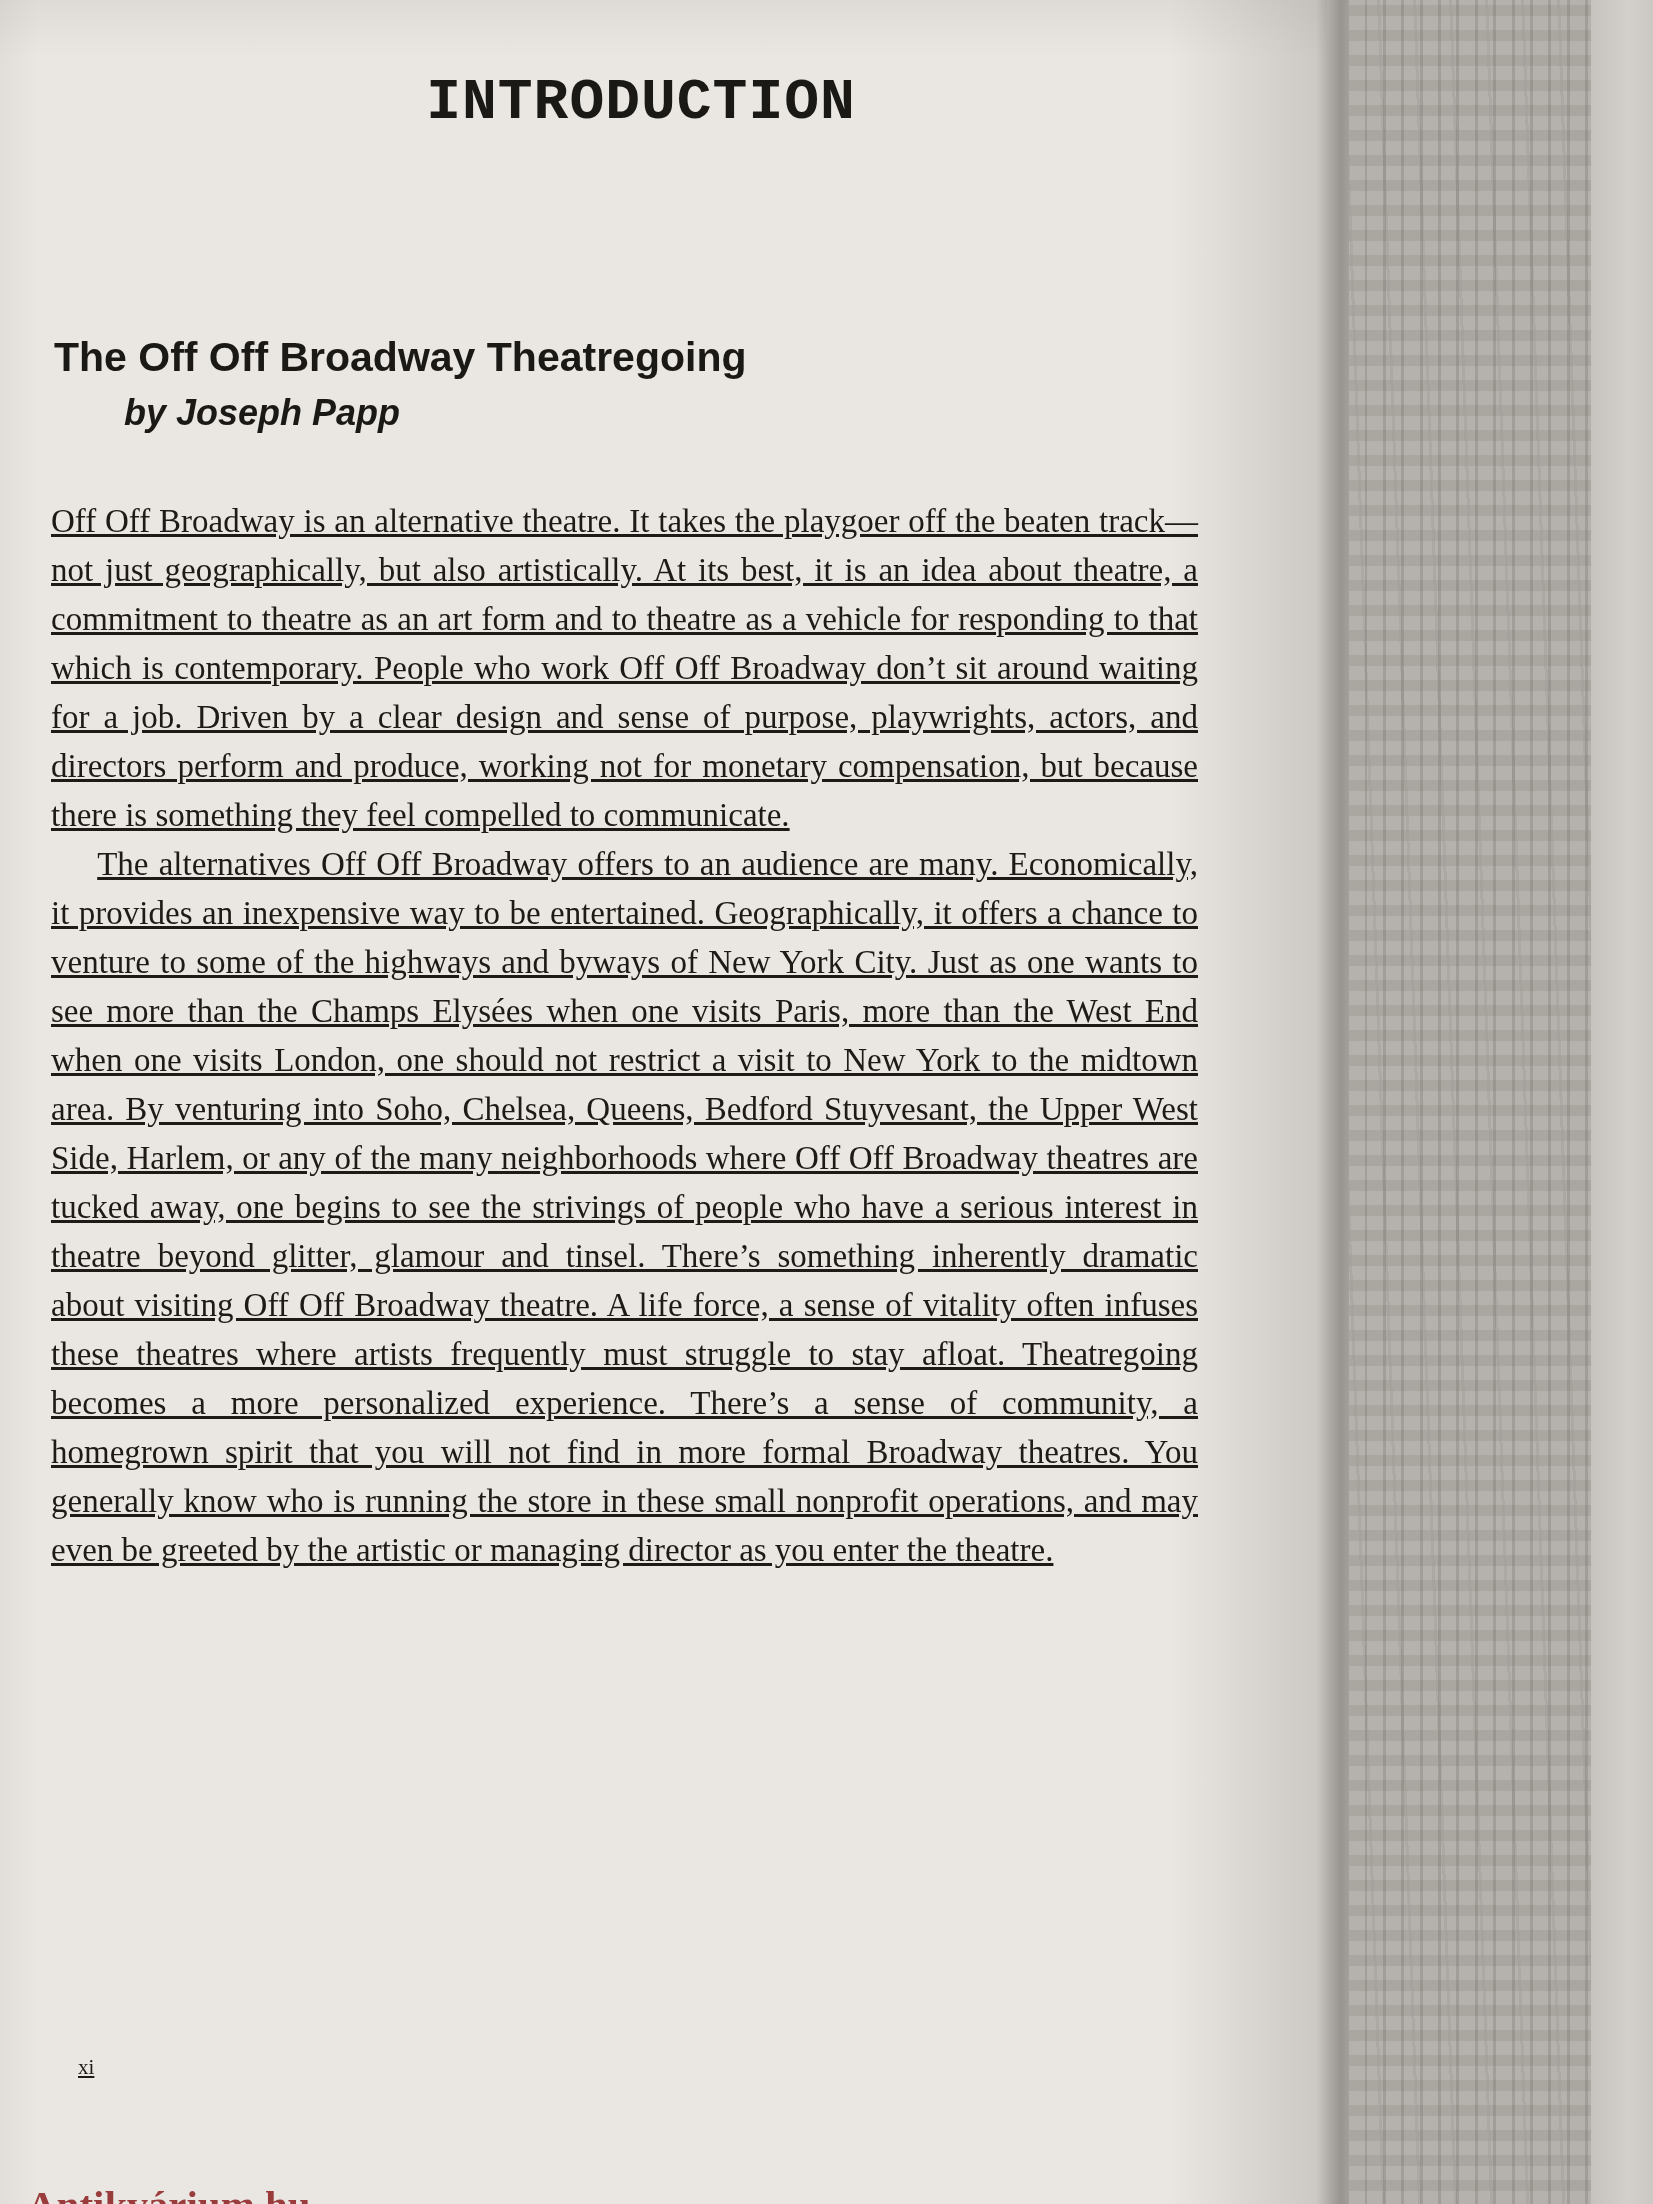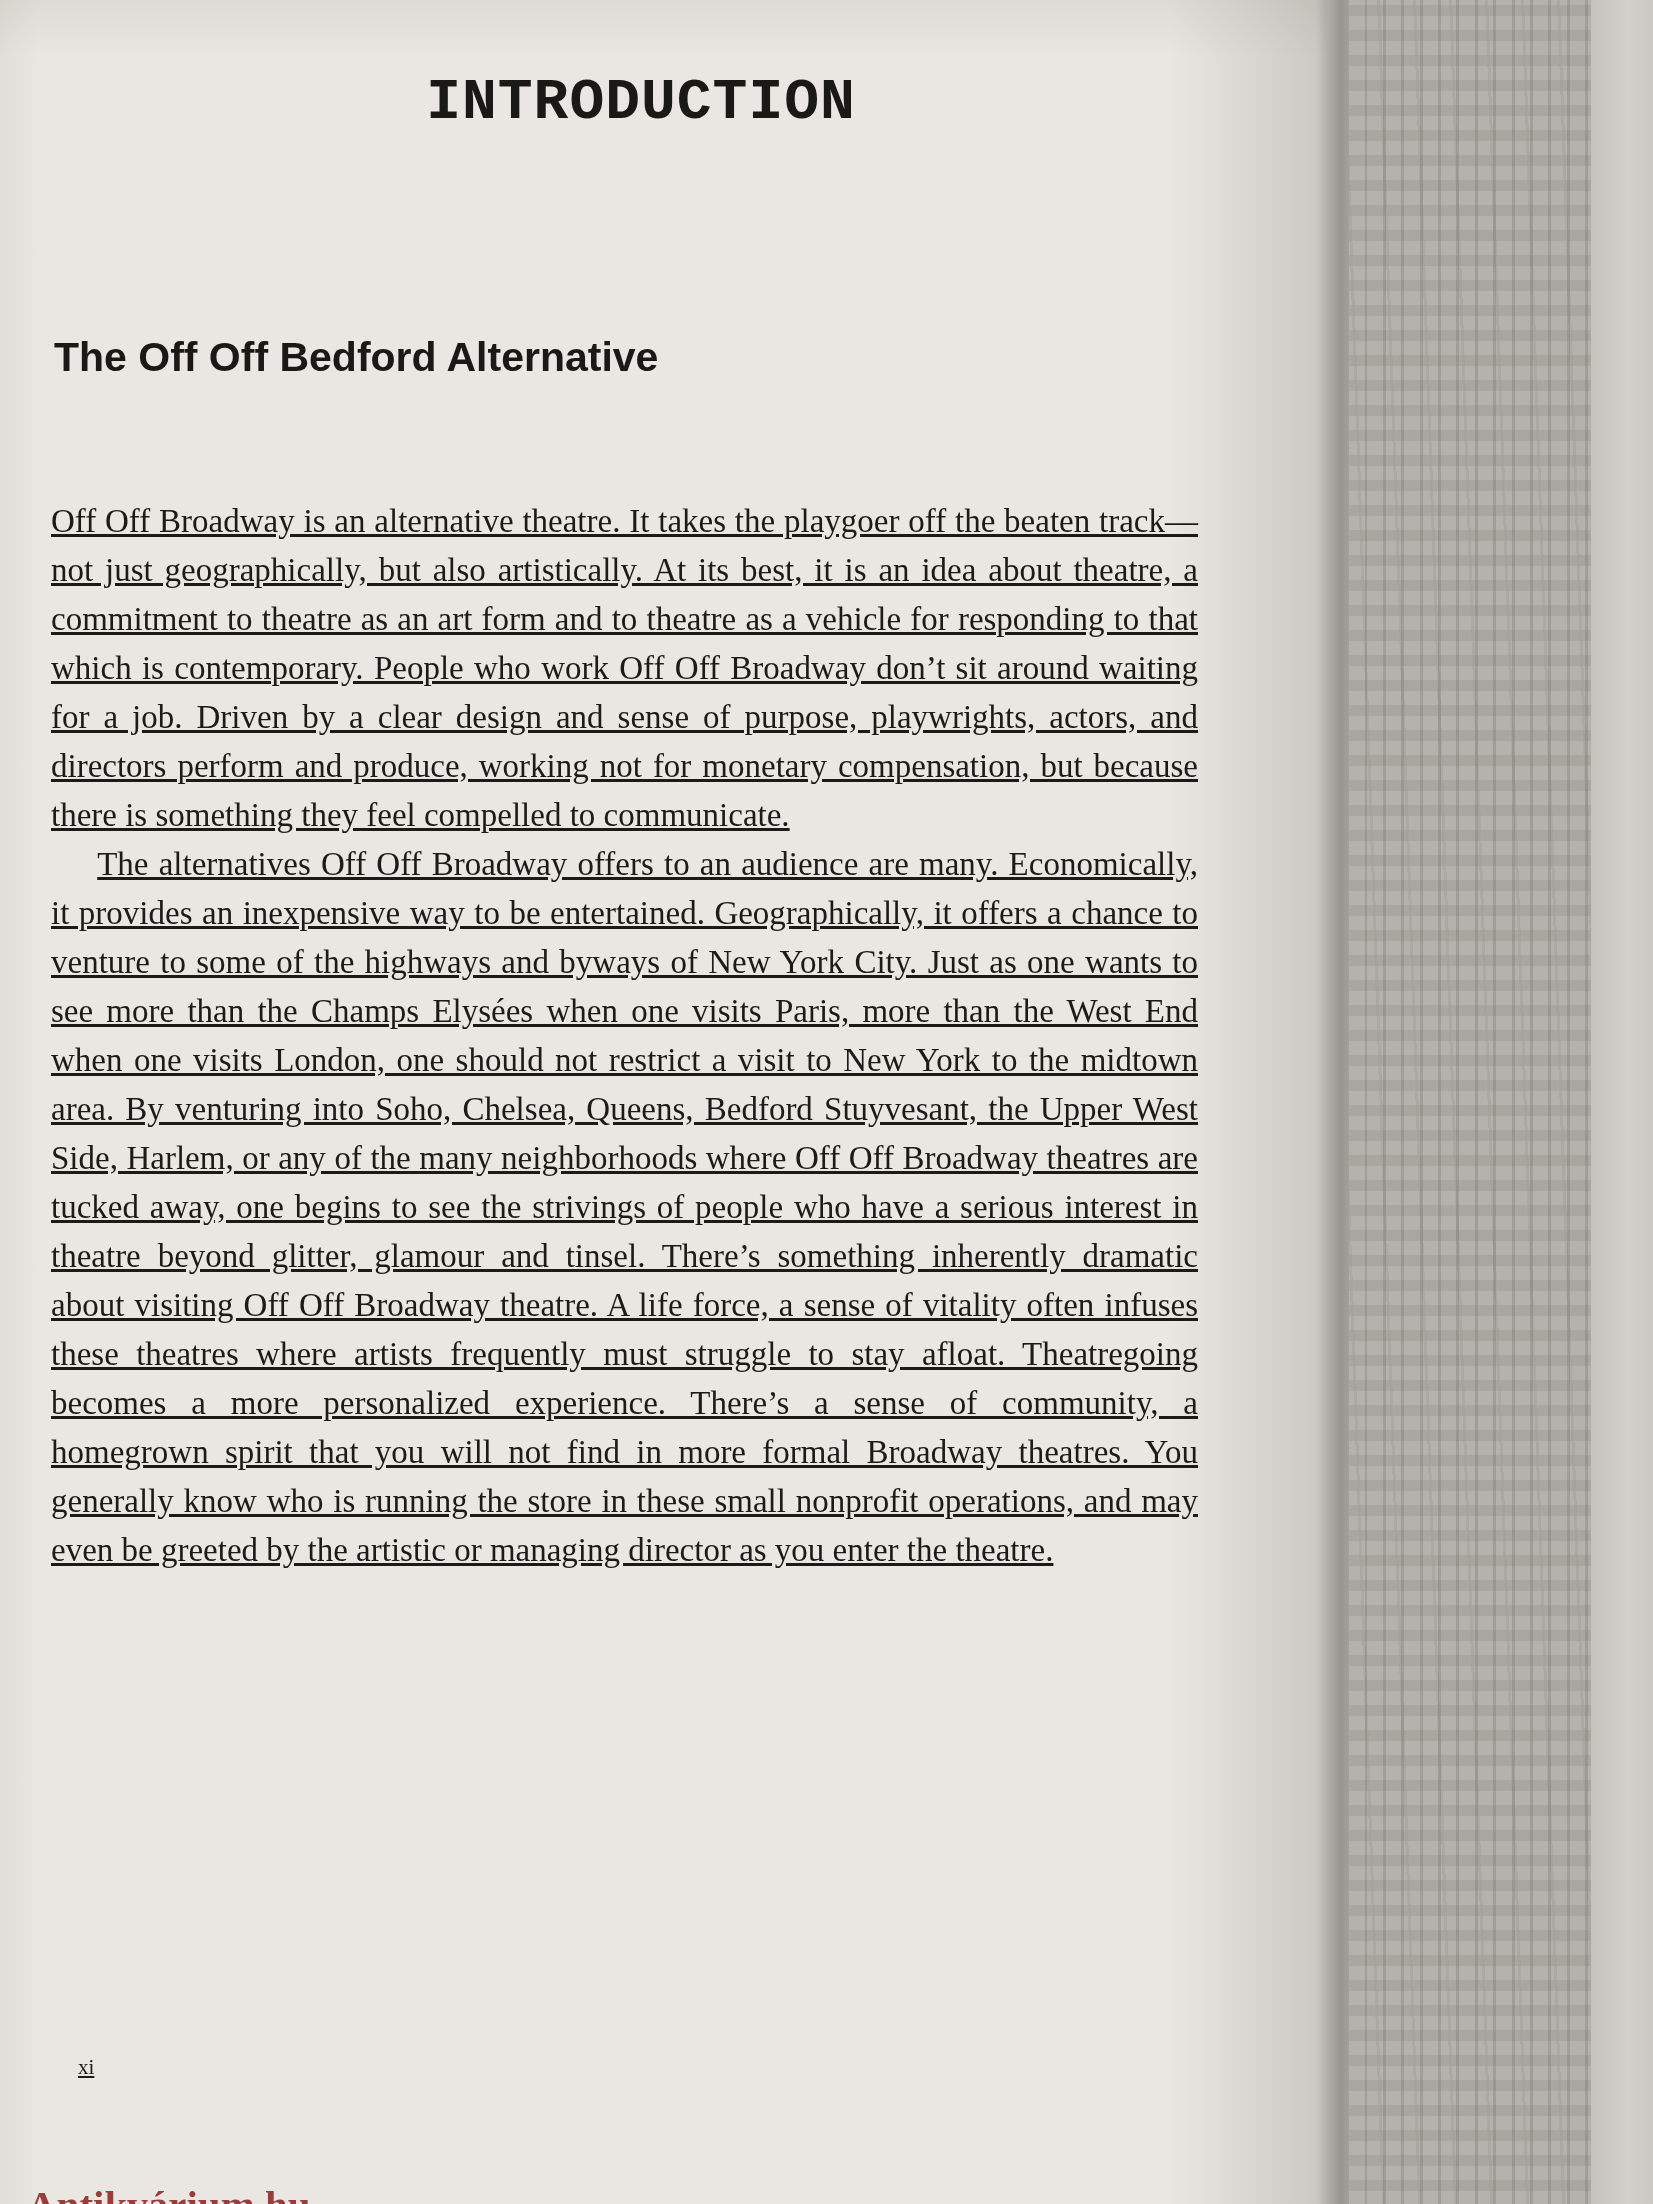--- a/index.html
+++ b/index.html
@@ -141,22 +141,23 @@
   }
 </style>
 </head>
 <body>
 
 <div class="scan">
   <div class="paper">
 
     <div class="page-title">INTRODUCTION</div>
 
-    <div class="section-heading">The Off Off Bedford Alternative</div>
+    <div class="section-heading">The Off Off Broadway Theatregoing</div>
 
+    <div class="byline">by Joseph Papp</div>
 
     <div class="body-text">
       <p>Off Off Broadway is an alternative theatre. It takes the playgoer off the beaten track—not just geographically, but also artistically. At its best, it is an idea about theatre, a commitment to theatre as an art form and to theatre as a vehicle for responding to that which is contemporary. People who work Off Off Broadway don’t sit around waiting for a job. Driven by a clear design and sense of purpose, playwrights, actors, and directors perform and produce, working not for monetary compensation, but because there is something they feel compelled to communicate.</p>
       <p class="indented">The alternatives Off Off Broadway offers to an audience are many. Economically, it provides an inexpensive way to be entertained. Geographically, it offers a chance to venture to some of the highways and byways of New York City. Just as one wants to see more than the Champs Elysées when one visits Paris, more than the West End when one visits London, one should not restrict a visit to New York to the midtown area. By venturing into Soho, Chelsea, Queens, Bedford Stuyvesant, the Upper West Side, Harlem, or any of the many neighborhoods where Off Off Broadway theatres are tucked away, one begins to see the strivings of people who have a serious interest in theatre beyond glitter, glamour and tinsel. There’s something inherently dramatic about visiting Off Off Broadway theatre. A life force, a sense of vitality often infuses these theatres where artists frequently must struggle to stay afloat. Theatregoing becomes a more personalized experience. There’s a sense of community, a homegrown spirit that you will not find in more formal Broadway theatres. You generally know who is running the store in these small nonprofit operations, and may even be greeted by the artistic or managing director as you enter the theatre.</p>
     </div>
 
     <div class="page-number">xi</div>
 
     <div class="watermark">Antikvárium.hu</div>
   </div>

